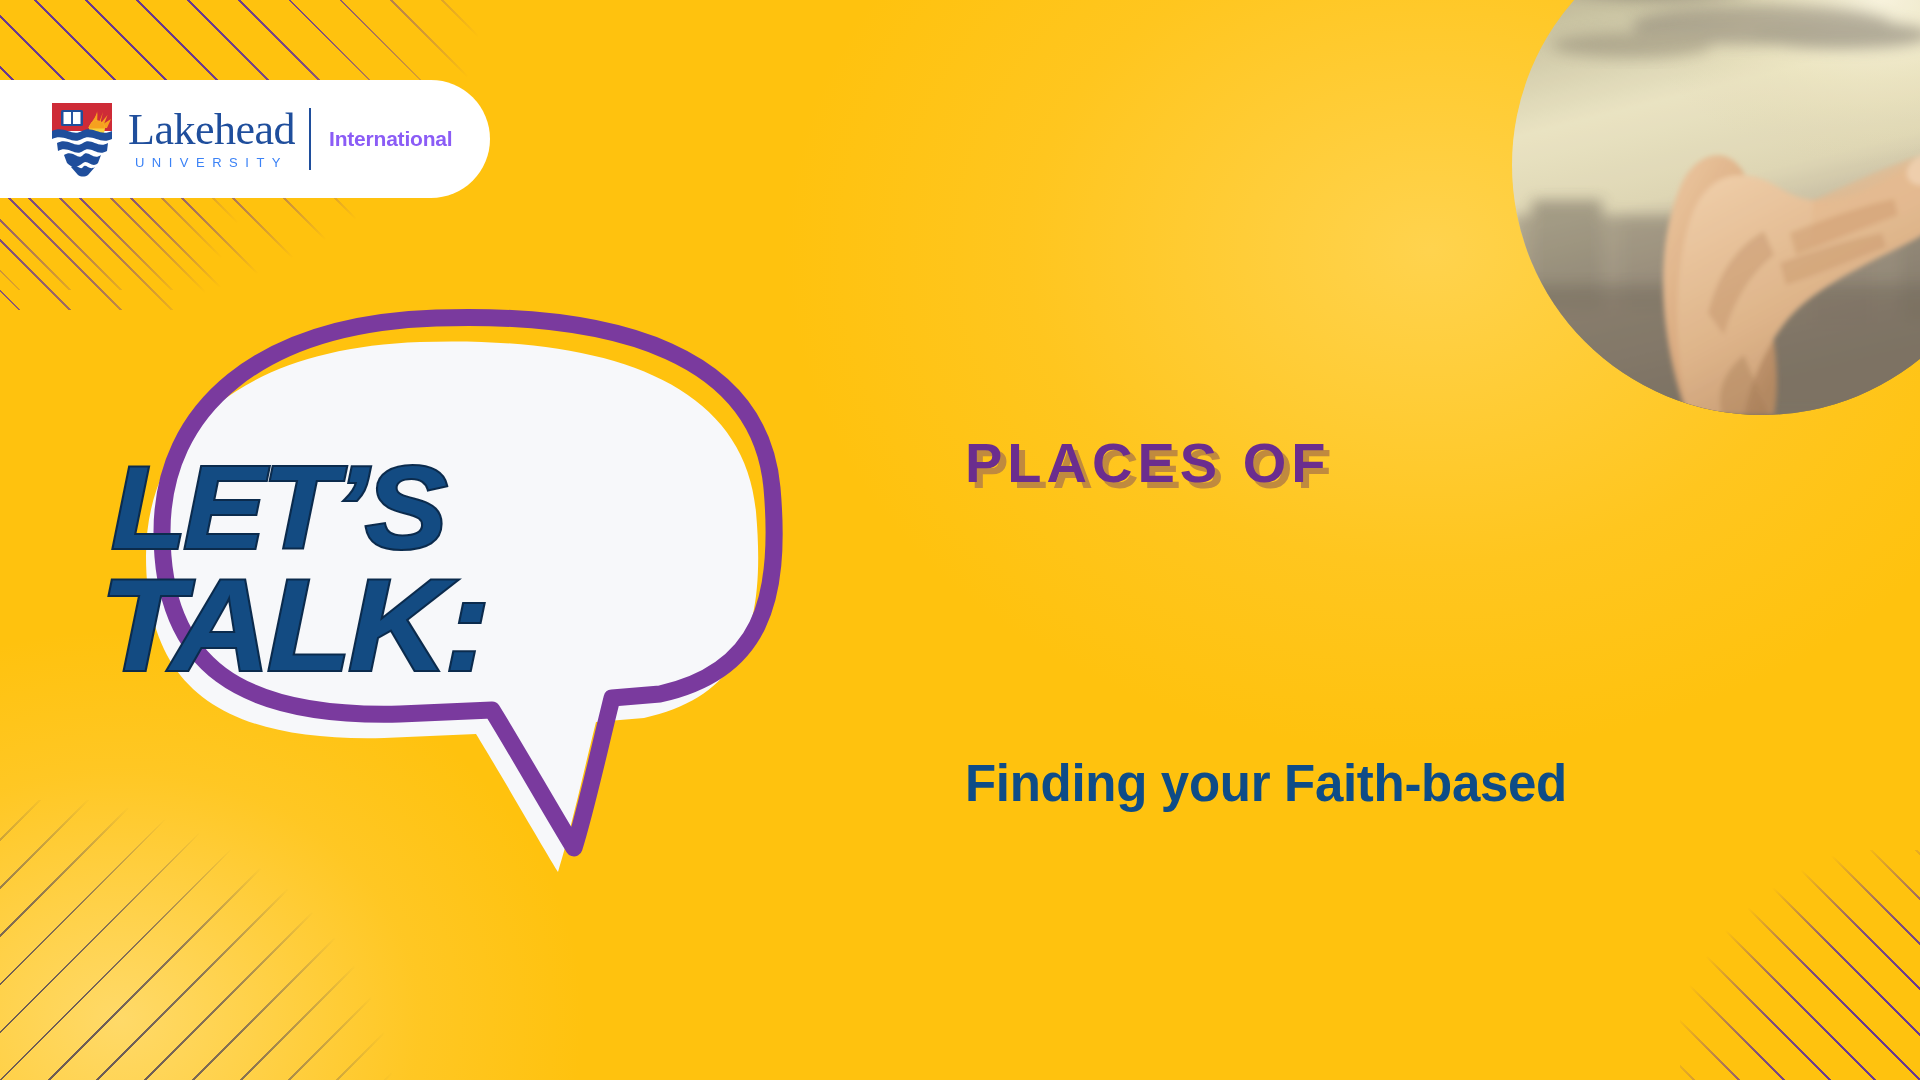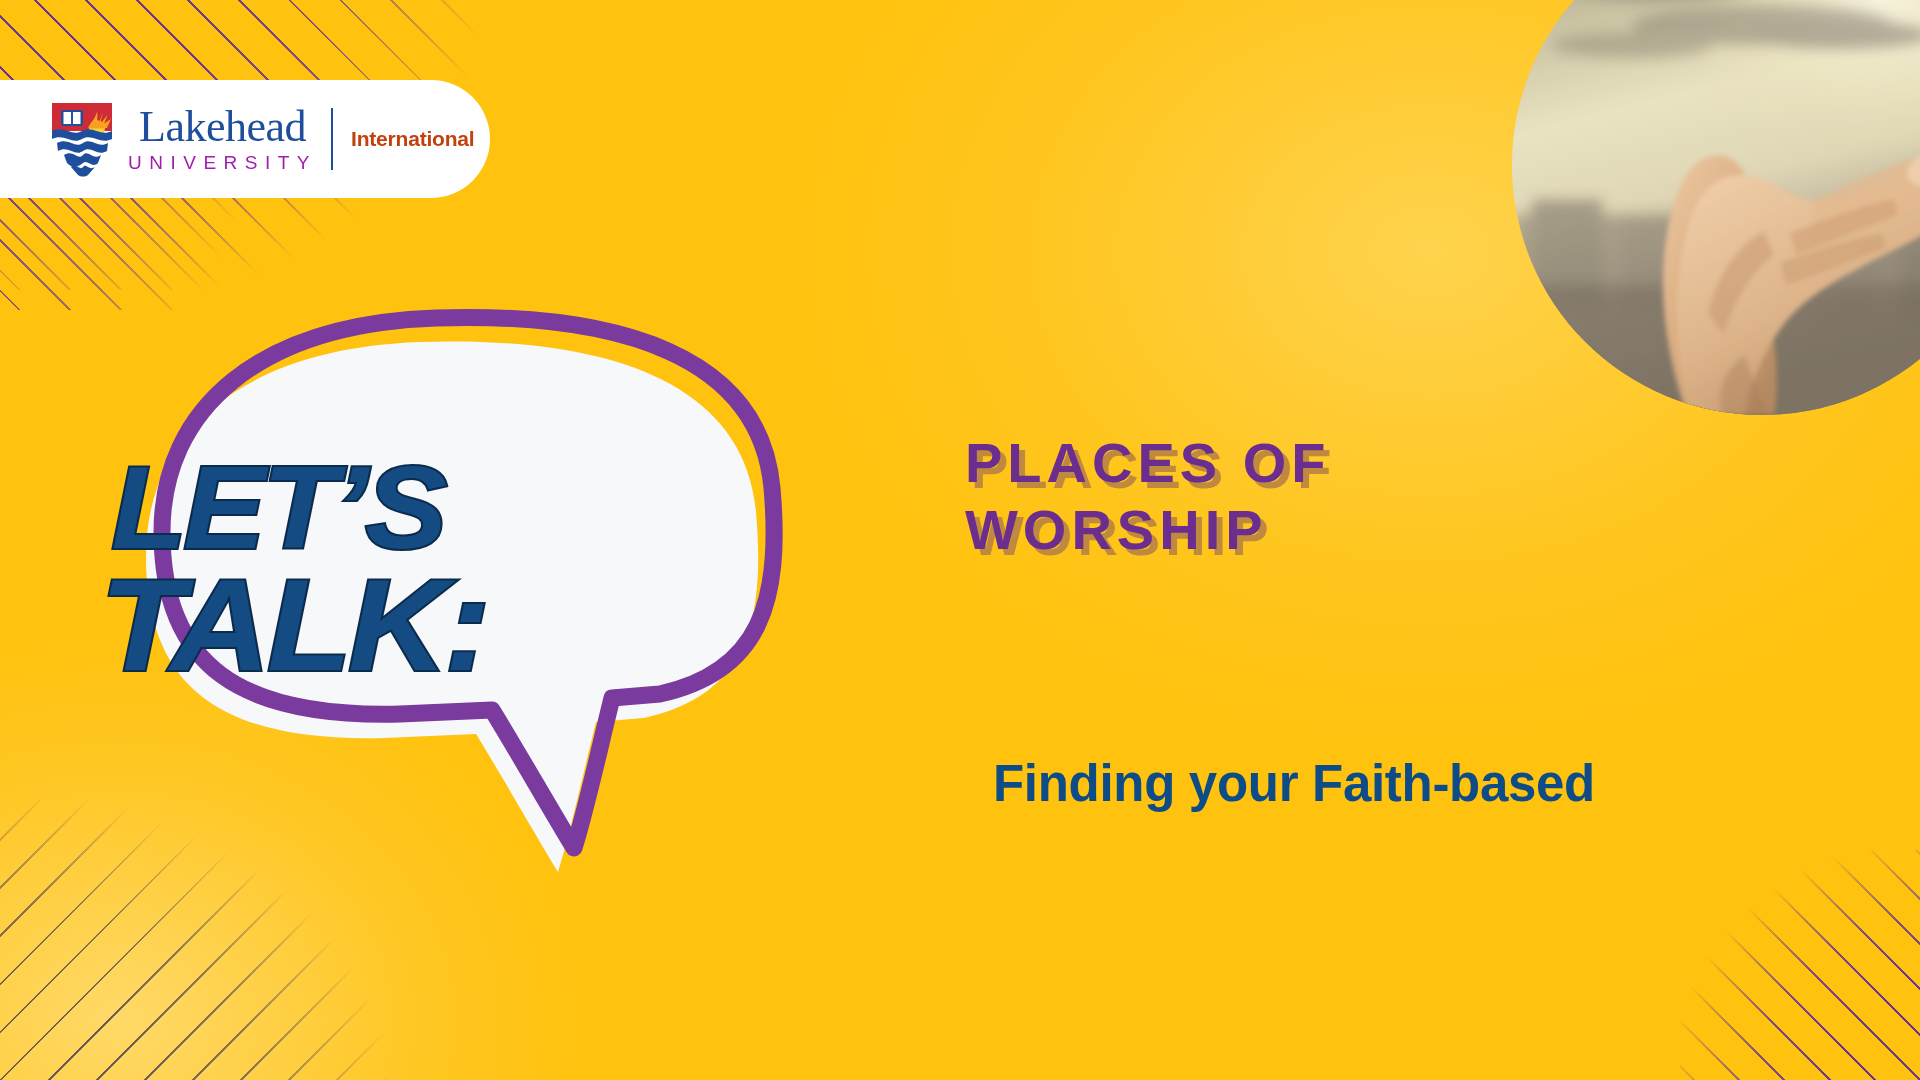--- a/index.html
+++ b/index.html
@@ -63,29 +63,29 @@
   }
   .crest { width:64px; height:76px; flex:0 0 auto; margin-right:14px; }
   .wordmark { display:flex; flex-direction:column; justify-content:center;align-items:center; }
   .wm-lakehead {
     font-family:"Liberation Serif", serif;
     font-size:44px; line-height:1.0; color:#1F4E9C; font-weight:400;
     letter-spacing:-0.5px;
   }
   .wm-university {
     font-family:"Liberation Sans", sans-serif;
-    font-size:19px; color:#a21caf; font-weight:400;
+    font-size:13px; color:#3b82f6; font-weight:400;
     letter-spacing:7.5px; margin-top:3px;
   }
   .logo-divider {
     width:2px; height:62px; background:#1F4E9C; margin:0 18px 0 14px; align-self:center;
   }
   .wm-international {
     font-family:"Liberation Sans", sans-serif;
-    font-size:21px; font-weight:bold; color:#c2410c;
+    font-size:21px; font-weight:bold; color:#8b5cf6;
     align-self:center; letter-spacing:-0.2px;
   }
 
   
   .photo-circle {
     position:absolute; left:1512px; top:-85px;
     width:500px; height:500px; border-radius:50%;
     overflow:hidden;
   }
   .photo-circle svg { display:block; width:100%; height:100%; }
@@ -130,21 +130,21 @@
   
   .subtitle {
     position:absolute; left:965px; top:750px; width:820px;
     font-family:"Liberation Sans", sans-serif;
     font-weight:bold;
     font-size:51px;
     line-height:1.32;
     color:#0E4C87;
     letter-spacing:-0.3px;
   }
-  .sub-line { white-space:nowrap;margin-left:28px; }
+  .sub-line { white-space:nowrap; }
 </style>
 </head>
 <body>
 
 <div id="poster">
 
   <div class="hatch hatch-tl"></div>
   <div class="hatch hatch-tl2"></div>
   <div class="hatch hatch-bl"></div>
   <div class="hatch hatch-br"></div>
@@ -276,20 +276,19 @@
     </svg>
 
     <div class="bubble-text">
       <div class="lt-line lt-1">LET’S</div>
       <div class="lt-line lt-2">TALK:</div>
     </div>
   </div>
 
   <div class="headline">
     <div class="hl-line">PLACES OF</div>
-    <div class="hl-line">WORSHIP</div>
   </div>
 
   <div class="subtitle">
     <div class="sub-line">Finding your Faith-based</div>
   </div>
 
 </div>
 
 </body></html>

